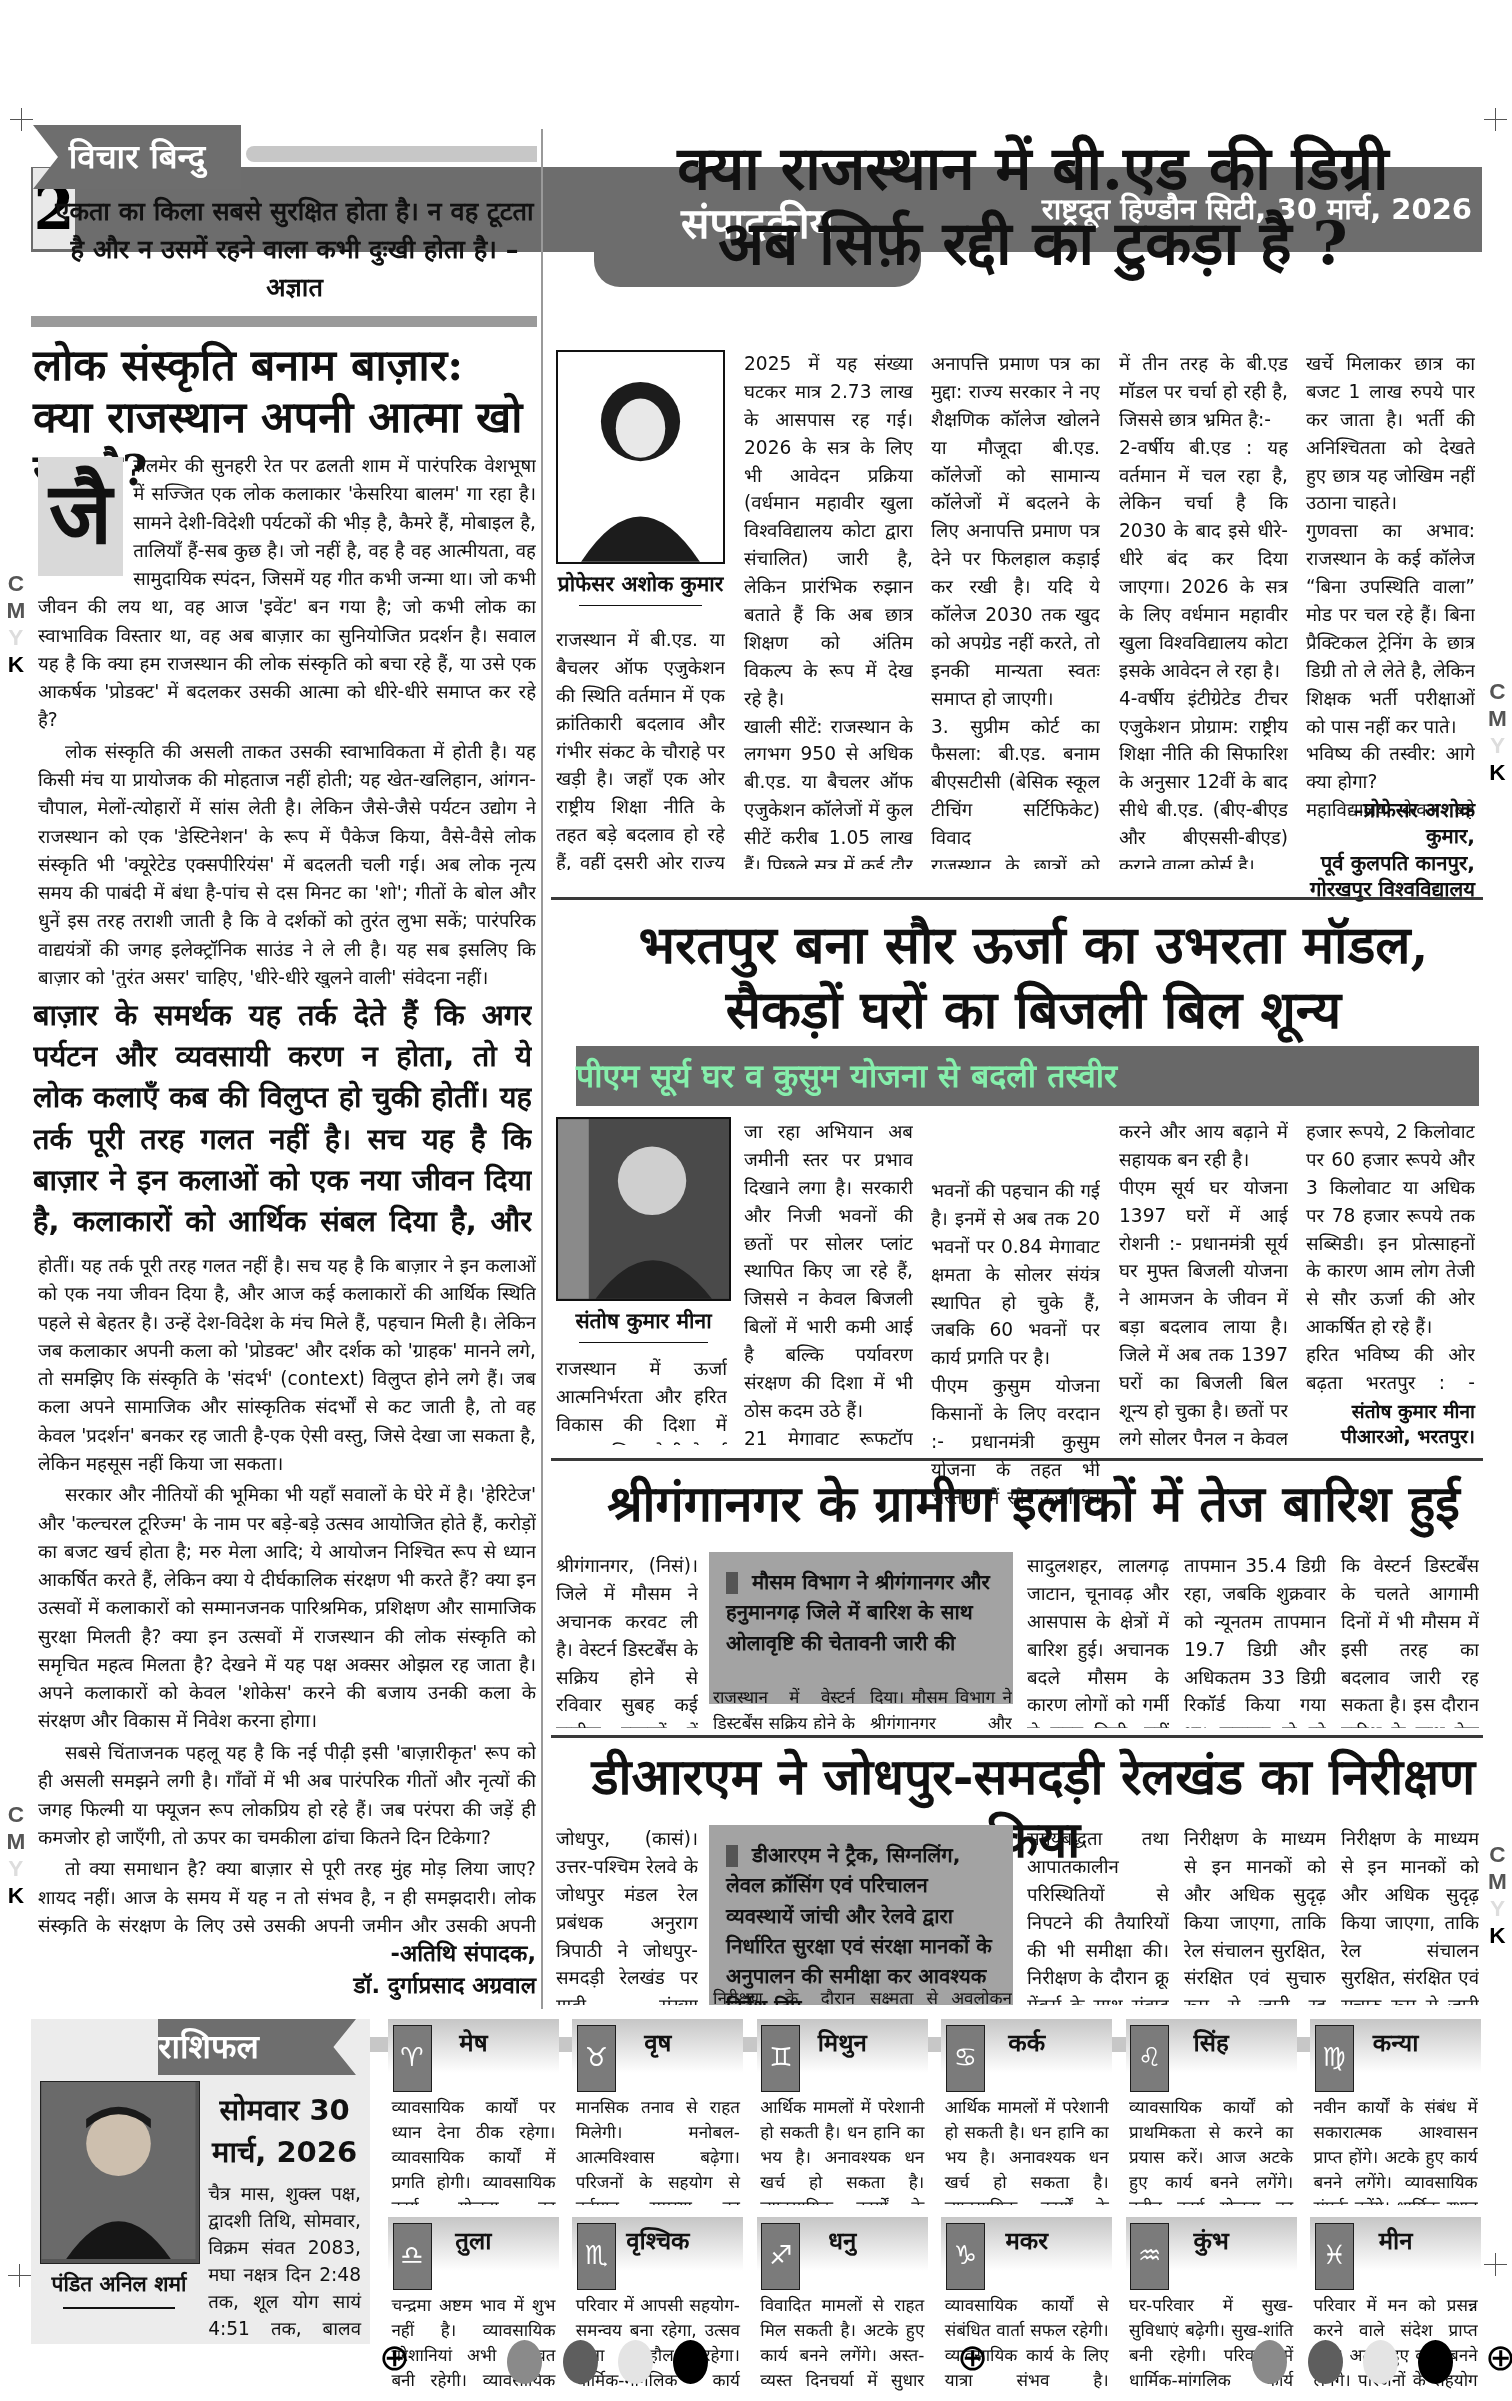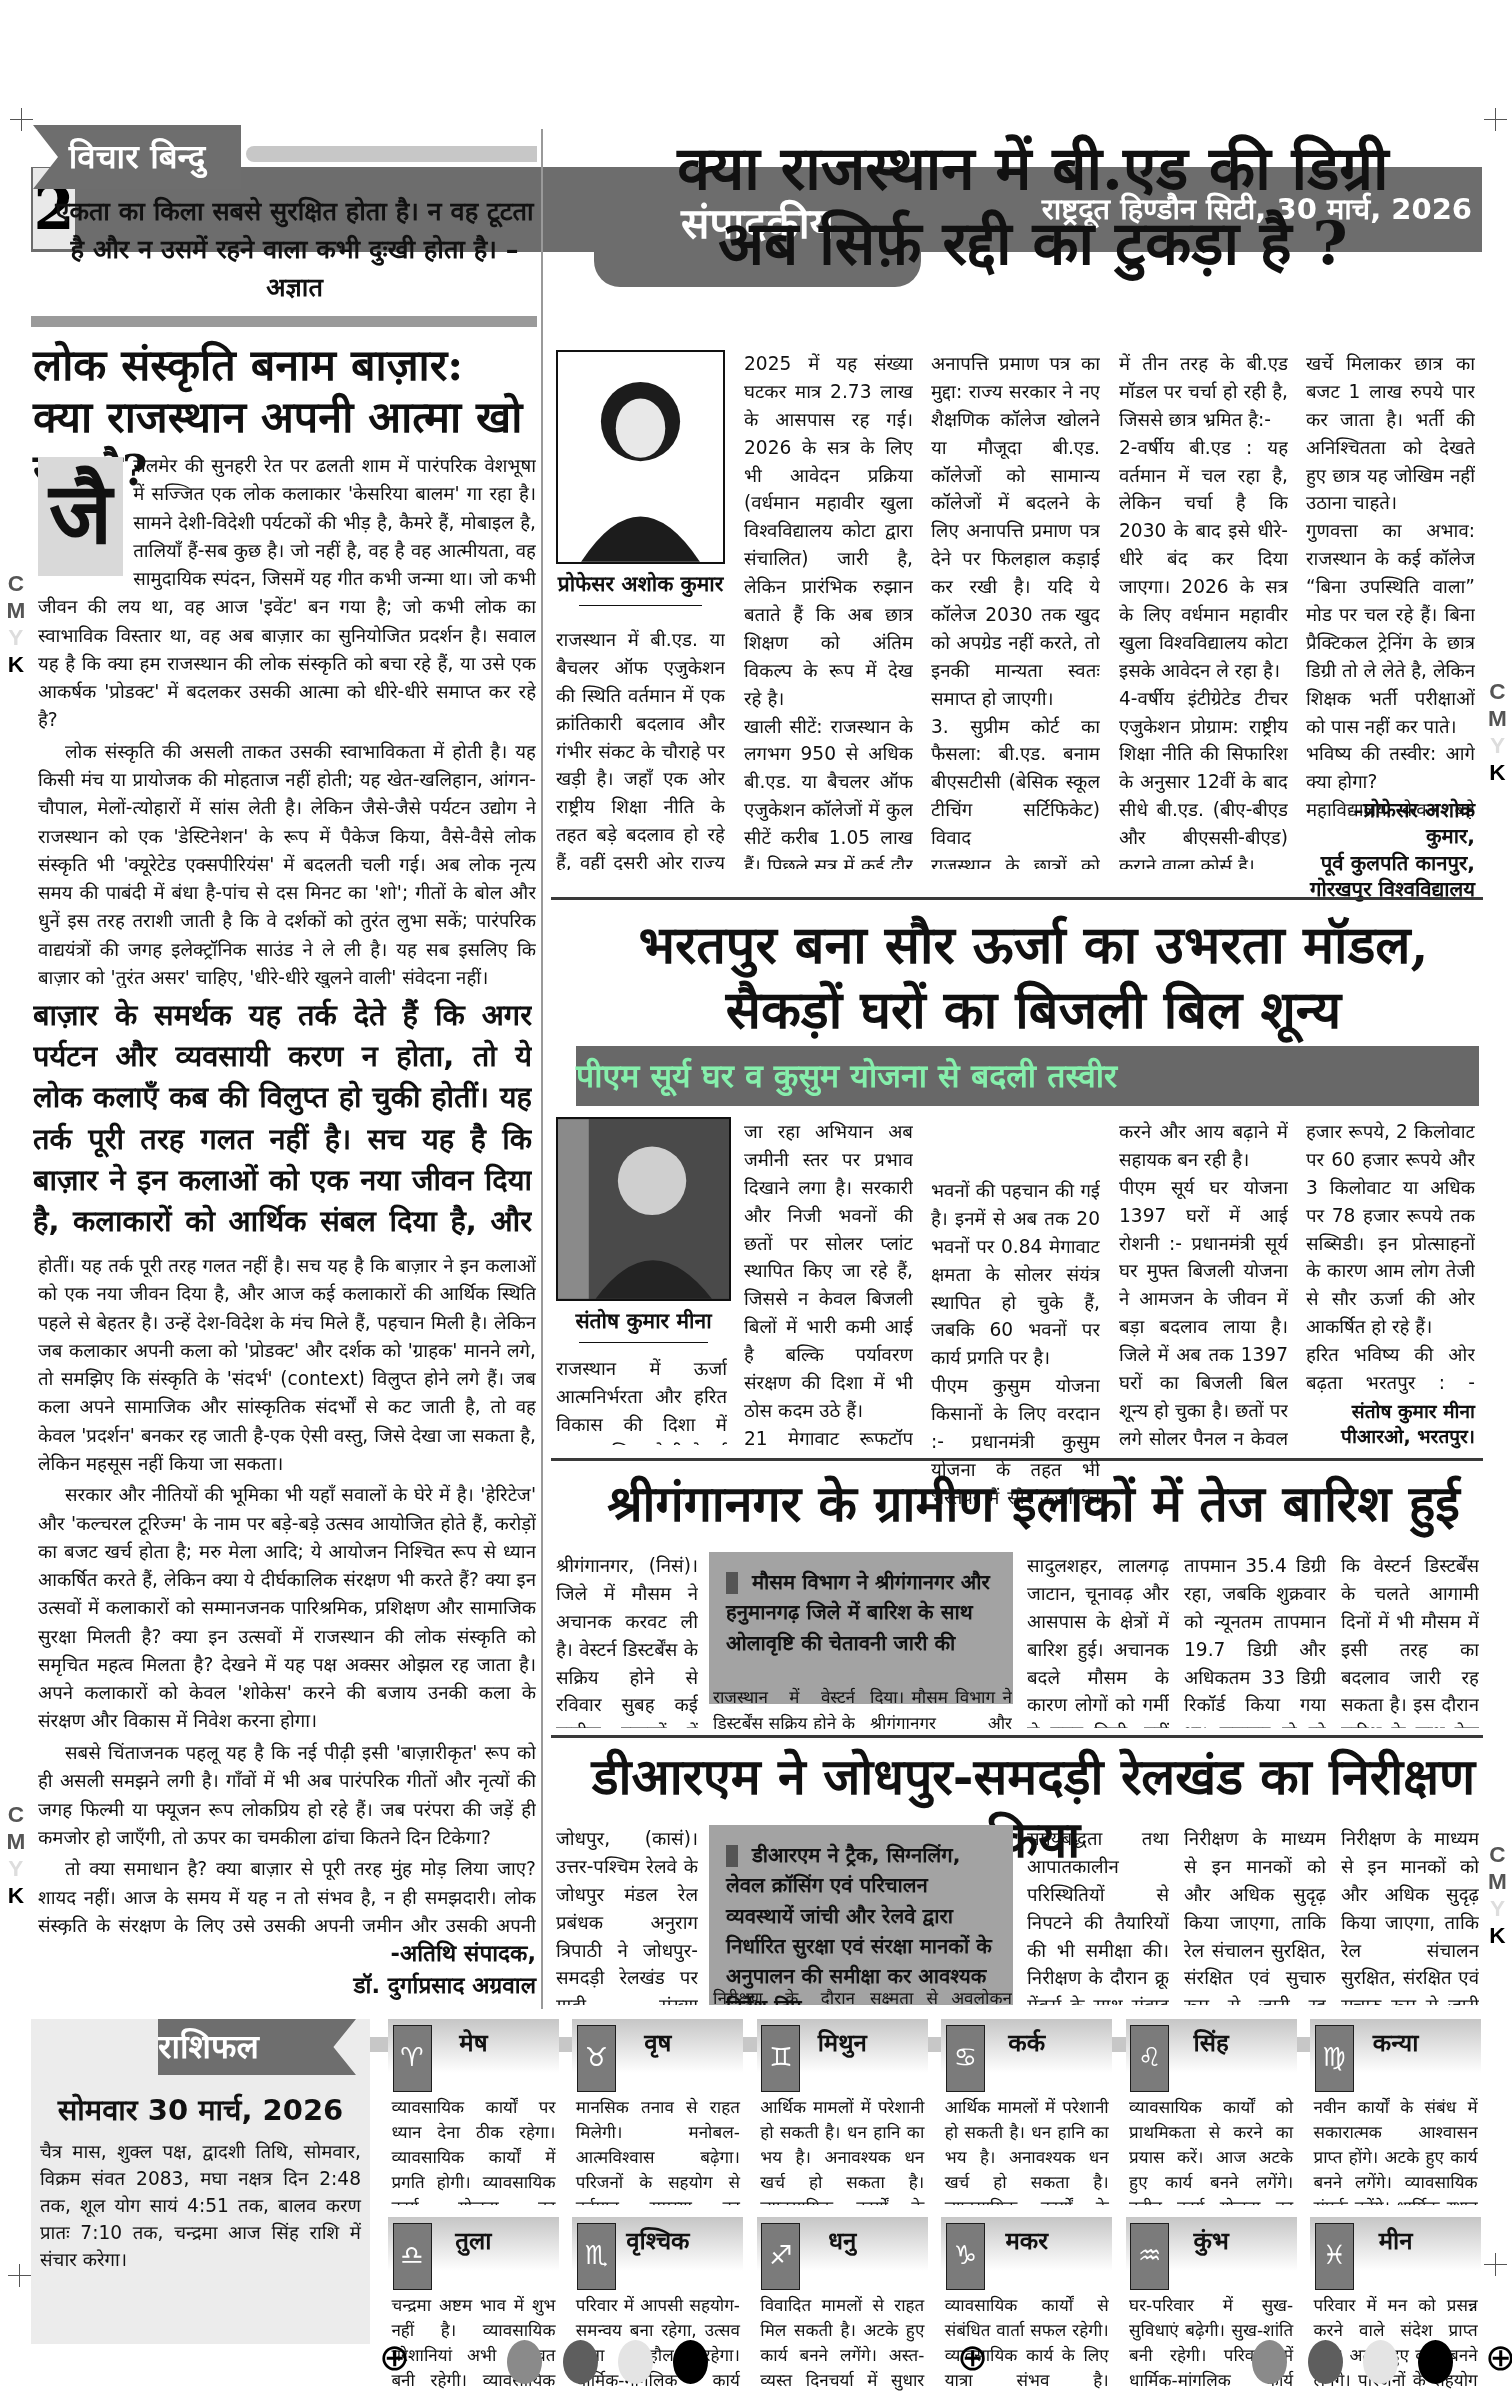--- a/index.html
+++ b/index.html
@@ -224,20 +224,32 @@
 <div class="newscol" style="left:870px;top:1986px;width:142px;height:18px;font-size:17px;">सूक्ष्मता से अवलोकन किया। उन्होंने यह सुनिश्चित करने पर विशेष जोर दिया कि ट्रेन संचालन के दौरान सतर्कता, समयबद्धता तथा संरक्षा मानकों का पूर्ण पालन हो। इसके अलावा स्टेशनों पर उपलब्ध यात्री सुविधाओं का भी जायजा लेते हुए संबंधित अधिकारियों को आवश्यक दिशा-निर्देश दिए।</div>
 <div class="newscol" style="left:1027px;top:1825px;width:142px;height:180px;">समयबद्धता तथा आपातकालीन परिस्थितियों से निपटने की तैयारियों की भी समीक्षा की। निरीक्षण के दौरान क्रू मेंबर्स के साथ संवाद कर परिचालन से जुड़ी व्यवहारिक चुनौतियों की जानकारी ली और आवश्यक सुधारात्मक कदमों पर चर्चा की। इस दौरान पाई गई खामियों को तत्काल दूर करने के निर्देश दिए।</div>
 <div class="newscol" style="left:1184px;top:1825px;width:142px;height:180px;">निरीक्षण के माध्यम से इन मानकों को और अधिक सुदृढ़ किया जाएगा, ताकि रेल संचालन सुरक्षित, संरक्षित एवं सुचारु रूप से जारी रह सके।
 अनुराग त्रिपाठी, डीआरएम, जोधपुर मंडल का कहना है कि यात्रियों की सुरक्षा हमारी सर्वोच्च प्राथमिकता है। जोधपुर-समदड़ी रेलखंड पर सभी सुरक्षा एवं संरक्षा मानकों की जानकारी ली और व्यापक समीक्षा की जाएगी तथा नियमित मॉनिटरिंग भी संभव बनाए रखी जाएगी।</div>
 <div class="newscol" style="left:1341px;top:1825px;width:138px;height:180px;">निरीक्षण के माध्यम से इन मानकों को और अधिक सुदृढ़ किया जाएगा, ताकि रेल संचालन सुरक्षित, संरक्षित एवं सुचारु रूप से जारी रह सके।
 अनुराग त्रिपाठी, डीआरएम, जोधपुर मंडल का कहना है कि यात्रियों की सुरक्षा हमारी सर्वोच्च प्राथमिकता है। जोधपुर-समदड़ी रेलखंड पर सभी सुरक्षा एवं संरक्षा मानकों की जानकारी ली और व्यापक समीक्षा की जाएगी तथा नियमित मॉनिटरिंग भी संभव बनाए रखी जाएगी।</div>
 
 <div class="abs rashiribbon"></div>
 <div class="abs rashiflag">राशिफल</div>
 <div class="abs rashipanel">
+  <div class="astro-photo">
+    <div class="astro-img">
+      <svg class="silh" width="155" height="177" viewBox="0 0 100 115">
+        <rect width="100" height="115" fill="#6a6a6a"></rect>
+        <circle cx="50" cy="40" r="21" fill="#cdbfae"></circle>
+        <path d="M29 30 Q50 12 71 30 L71 24 Q50 8 29 24 Z" fill="#1a1a1a"></path>
+        <path d="M16 115 Q50 66 84 115 Z" fill="#161616"></path>
+      </svg>
+    </div>
+    <div class="photocaption">पंडित अनिल शर्मा</div>
+    <div class="caprule"></div>
+  </div>
   <div class="rashidate">सोमवार 30 मार्च, 2026</div>
   <div class="panchang">
     <p>चैत्र मास, शुक्ल पक्ष, द्वादशी तिथि, सोमवार, विक्रम संवत 2083, मघा नक्षत्र दिन 2:48 तक, शूल योग सायं 4:51 तक, बालव करण प्रातः 7:10 तक, चन्द्रमा आज सिंह राशि में संचार करेगा।</p>
 
   </div>
 </div>
 
 <div class="zgrid">
   <div class="zpanel">
     <div class="zhead">

